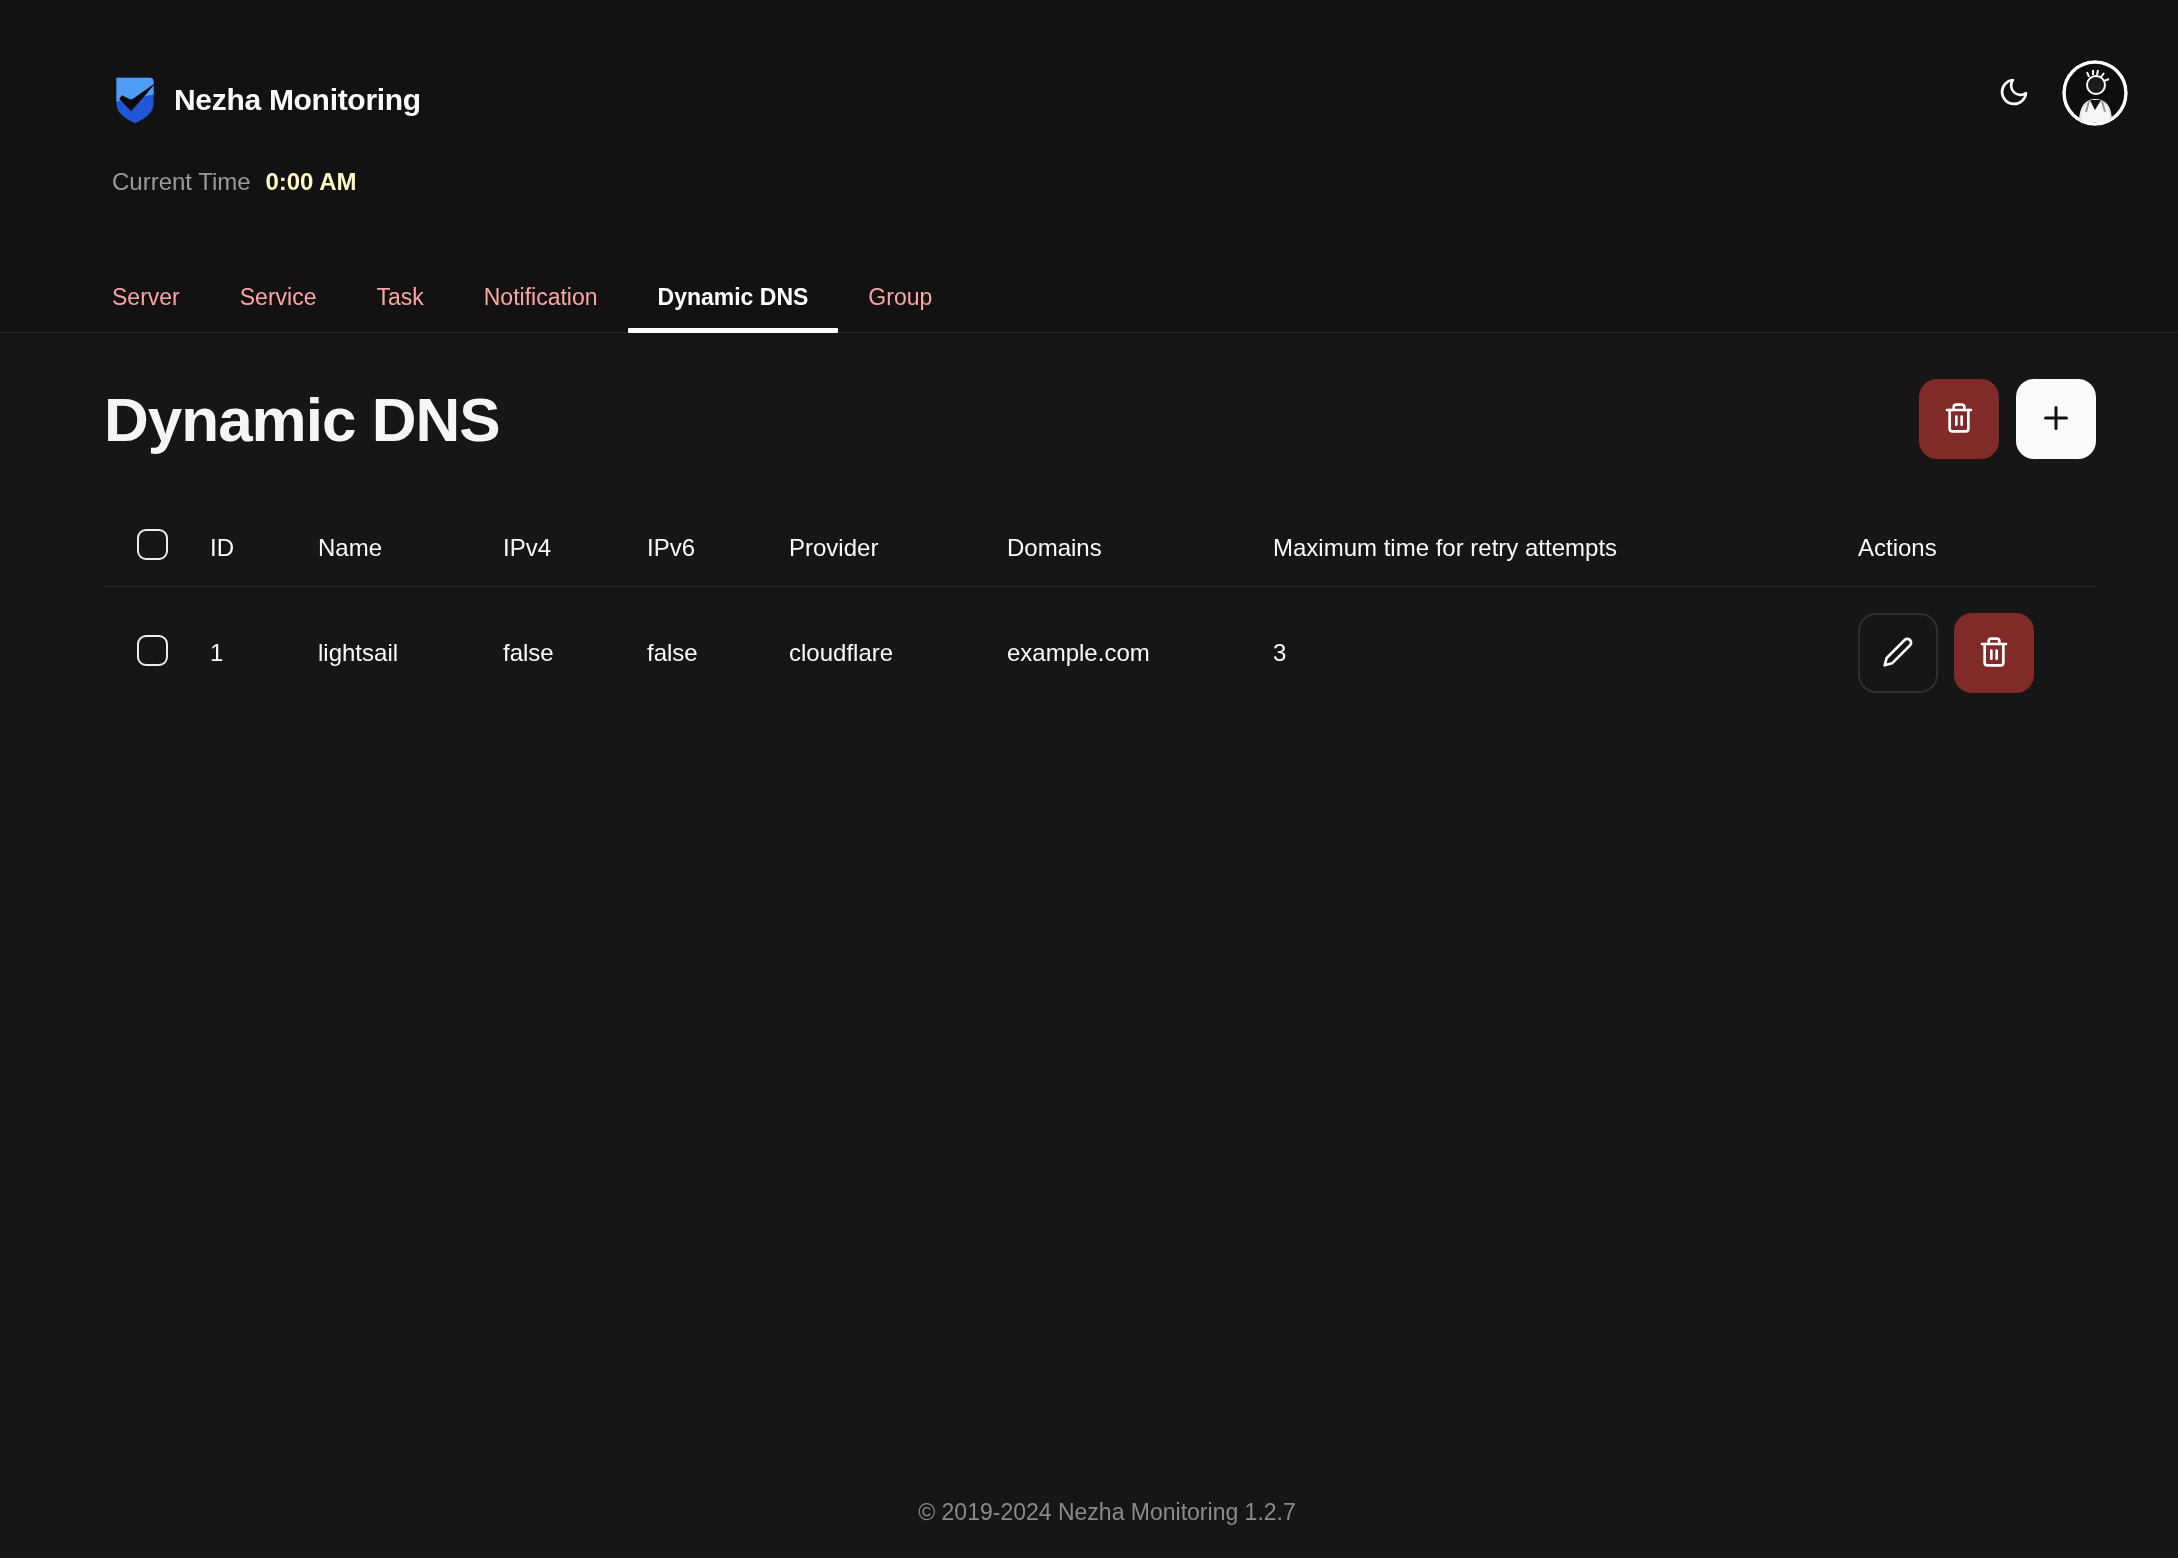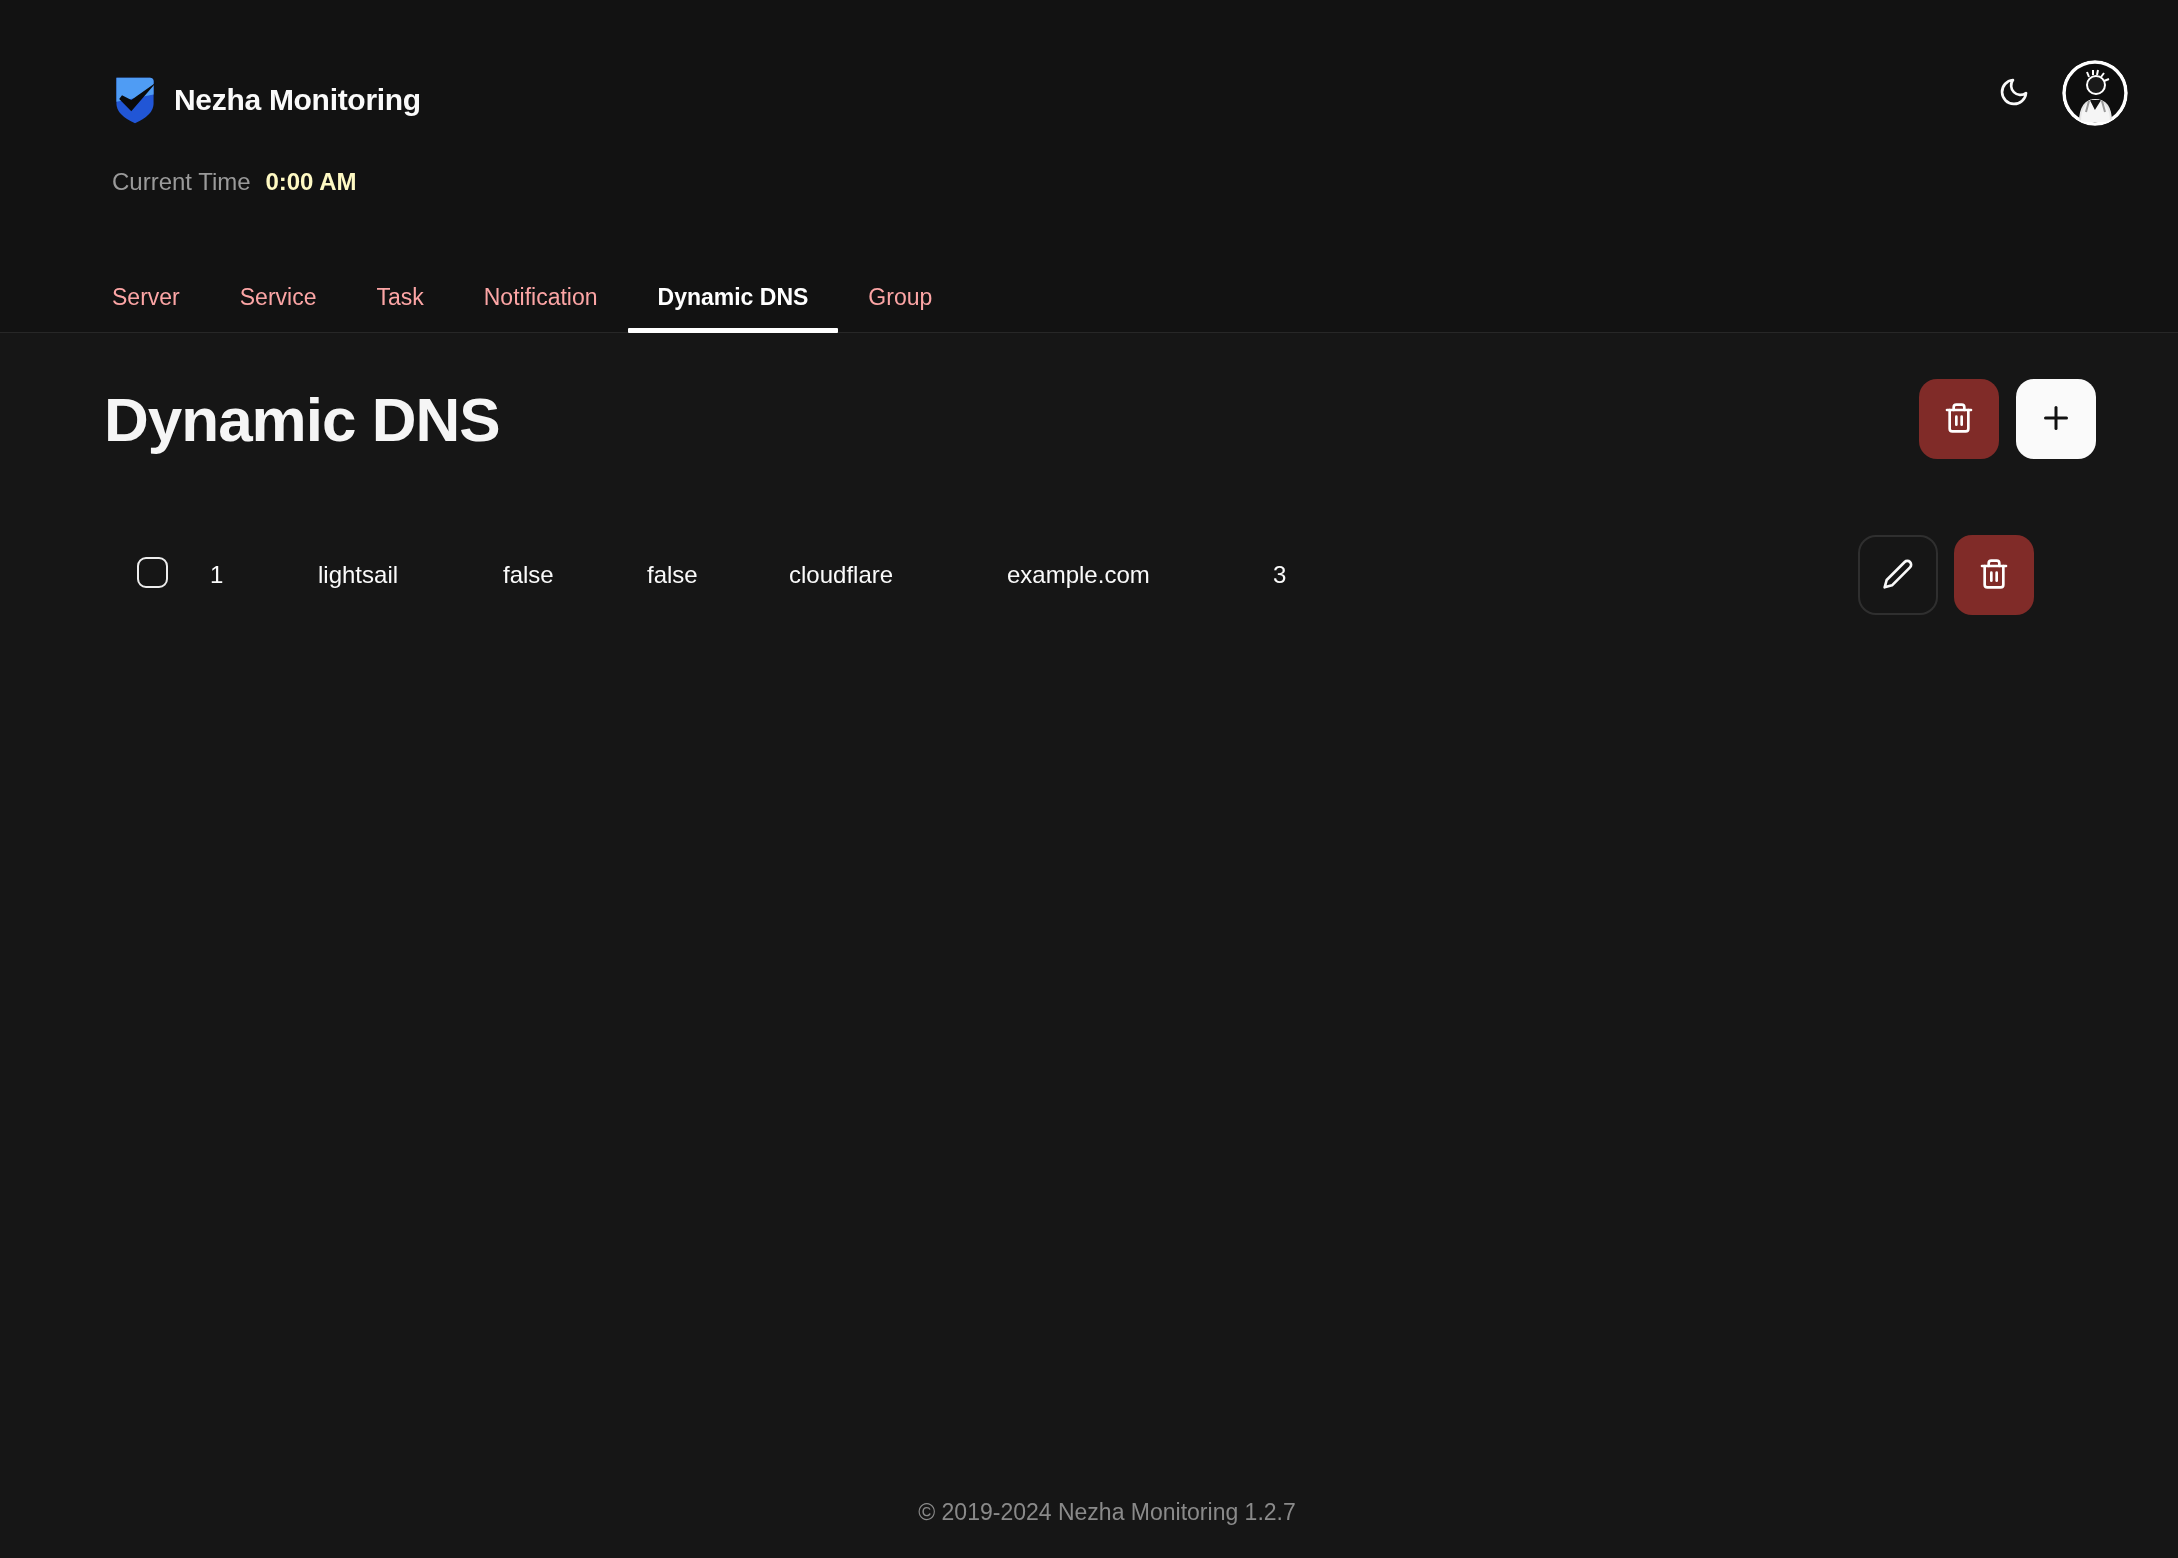--- a/index.html
+++ b/index.html
@@ -190,20 +190,31 @@
             <svg viewBox="0 0 24 24" width="36" height="36" fill="none" stroke="#111111" stroke-width="2" stroke-linecap="round">
               <line x1="12" y1="5" x2="12" y2="19"></line>
                 <line x1="5" y1="12" x2="19" y2="12"></line>
             </svg>
           </span>
         </button>
       </div>
     </div>
 
     <div class="table">
+      <div class="trow thead">
+        <div class="cell"><span class="checkbox"></span></div>
+        <div class="cell th">ID</div>
+        <div class="cell th">Name</div>
+        <div class="cell th">IPv4</div>
+        <div class="cell th">IPv6</div>
+        <div class="cell th">Provider</div>
+        <div class="cell th">Domains</div>
+        <div class="cell th">Maximum time for retry attempts</div>
+        <div class="cell th c-actions-h">Actions</div>
+      </div>
 
       <div class="trow tbody">
         <div class="cell"><span class="checkbox"></span></div>
         <div class="cell">1</div>
         <div class="cell">lightsail</div>
         <div class="cell">false</div>
         <div class="cell">false</div>
         <div class="cell">cloudflare</div>
         <div class="cell">example.com</div>
         <div class="cell">3</div>

